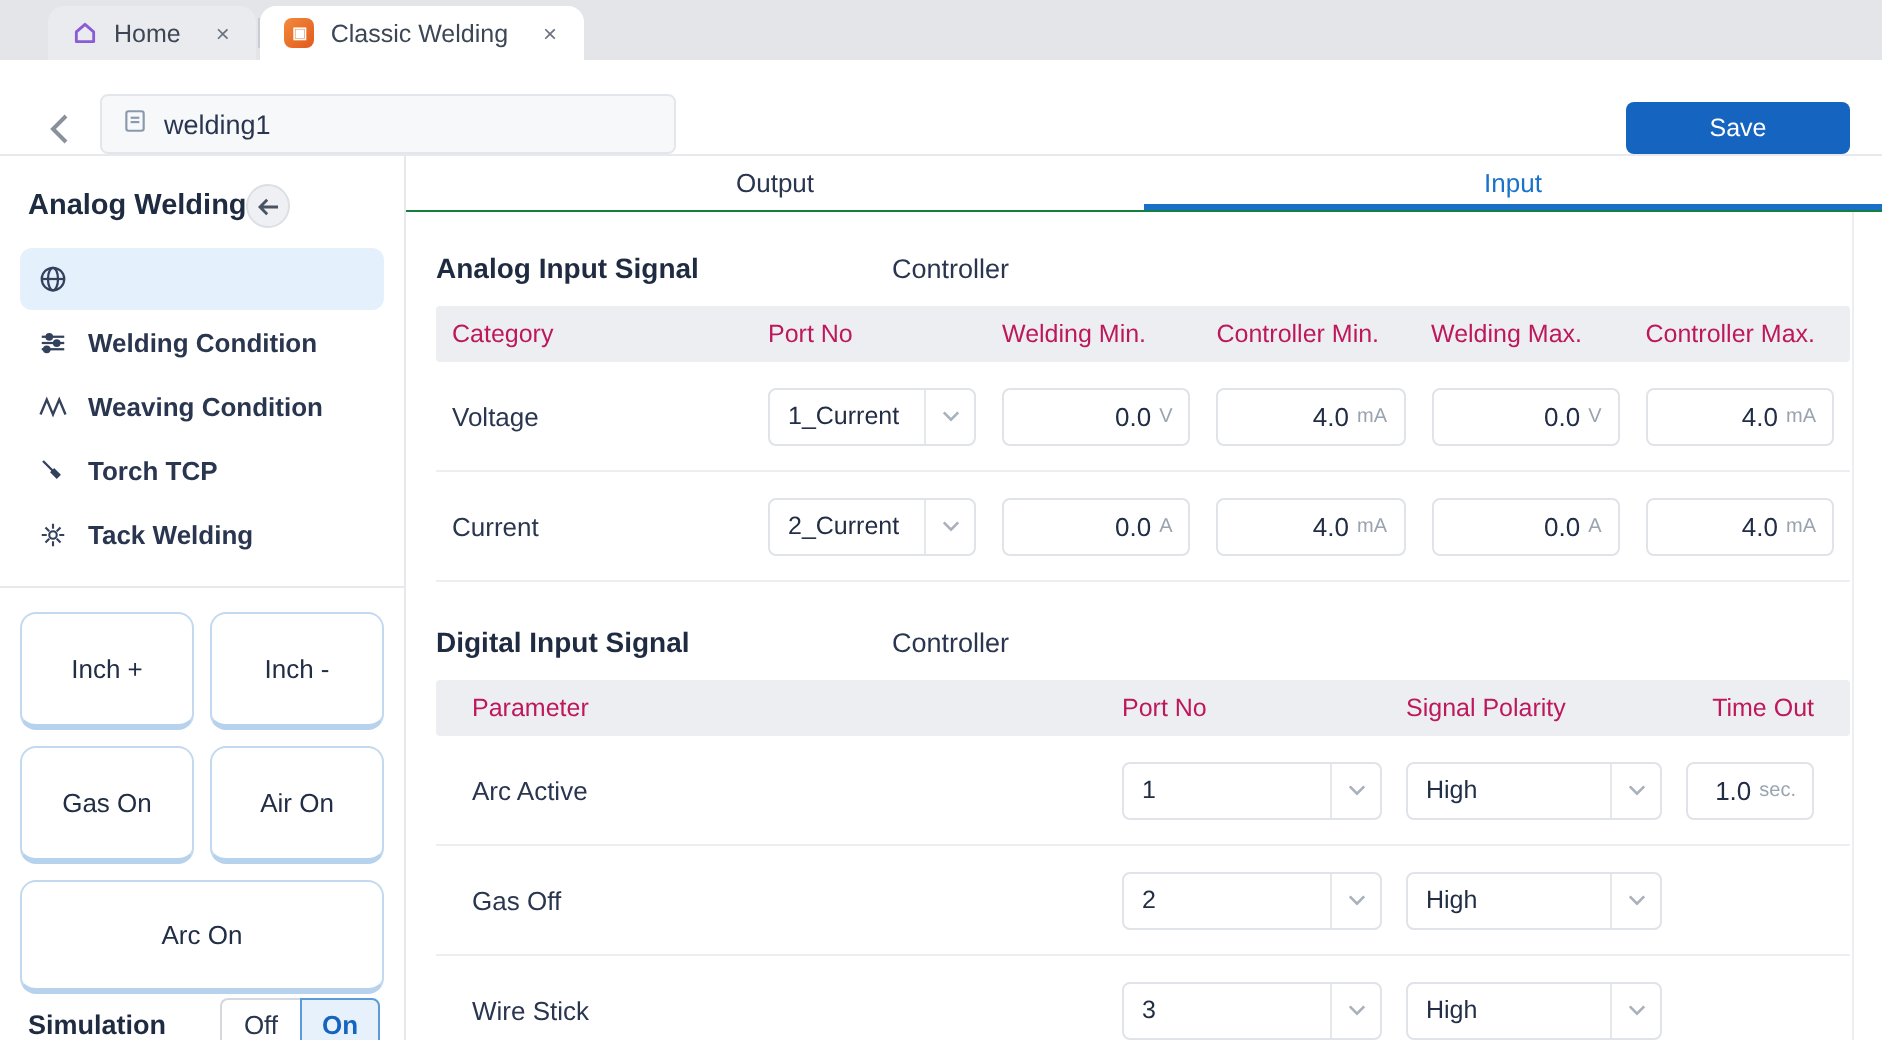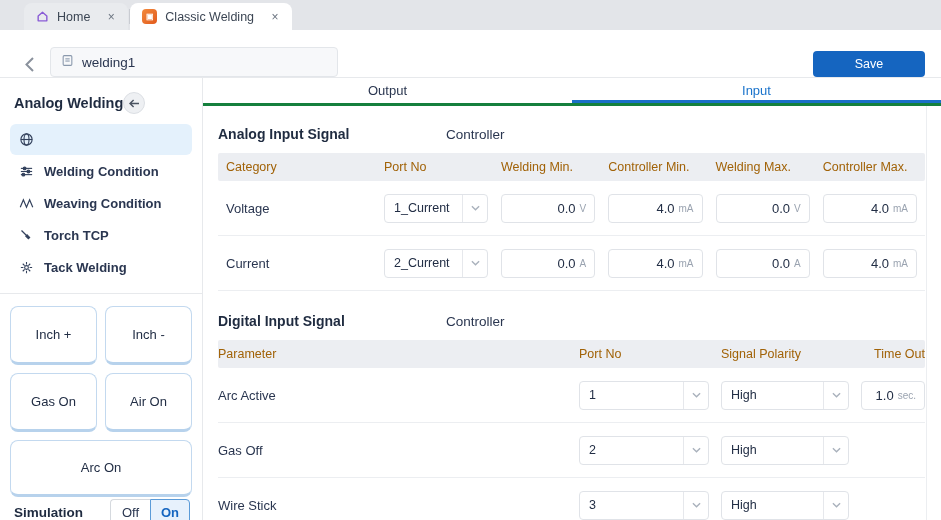--- a/index.html
+++ b/index.html
@@ -81,49 +81,49 @@
   .seg-btn {
     width:40px; height:27px; font-size:13px; font-family:inherit; cursor:pointer;
     background:#fff; border:1px solid #d5d9de; color:#2a3650;
   }
   .seg-btn.first { border-radius:4px 0 0 4px; border-right:none; }
   .seg-btn.last { border-radius:0 4px 4px 0; }
   .seg-btn.selected { background:#e7f1fc; border:1px solid #5b9bd8; color:#1565c0; font-weight:600; }
   
   .main { flex:1; position:relative; padding:0 16px 0 15px; overflow:hidden; }
   .scroll-gutter { position:absolute; top:28px; right:14px; bottom:0; width:1px; background:#eceef1; }
-  .main-tabs { display:flex; height:28px; border-bottom:3px solid #15803d; margin:0 -16px 0 -15px; }
+  .main-tabs { display:flex; height:28px; border-bottom:1px solid #15803d; margin:0 -16px 0 -15px; }
   .main-tab {
     flex:1; display:flex; align-items:center; justify-content:center; font-size:13px;
     color:#2a3650; cursor:pointer; border-bottom:3px solid transparent; padding-top:2px;
   }
   .main-tab.active { color:#1a73cb; border-bottom-color:#1a6fc7; }
   .section-head { display:flex; align-items:center; margin-top:20px; margin-bottom:11px; }
   .section-title { font-size:14px; font-weight:bold; color:#1f2b40; width:228px; }
   .section-sub { font-size:13.5px; color:#2a3650; }
   
   .a-grid { display:grid; grid-template-columns:145px 104px 1fr 1fr 1fr 1fr; column-gap:13px; align-items:center; padding:0 8px; }
-  .thead { background:#eceef2; height:28px; font-size:12.5px; color:#a16207; border-radius:2px; }
+  .thead { background:#eceef2; height:28px; font-size:12.5px; color:#be185d; border-radius:2px; }
   .trow { height:55px; border-bottom:1px solid #eceef1; font-size:13px; }
   .trow:last-child { border-bottom:1px solid #e4e7eb; }
   .field {
     height:29px; background:#fff; border:1px solid #e0e3e8; border-radius:4px;
     display:flex; align-items:center; justify-content:flex-end; padding:0 8px; gap:4px;
   }
   .field .val { color:#222e45; }
   .field .unit { font-size:10px; color:#9aa3b0; }
   .dropdown {
     height:29px; background:#fff; border:1px solid #e0e3e8; border-radius:4px;
     display:flex; align-items:center; cursor:pointer; overflow:hidden;
   }
   .dropdown .dval { flex:1; padding:0 9px; color:#222e45; font-size:12.5px; white-space:nowrap; }
   .dropdown .dchev { width:25px; align-self:stretch; border-left:1px solid #e6e8ec;
     display:flex; align-items:center; justify-content:center; color:#a9b1bc; }
   
-  .d-grid { display:grid; grid-template-columns:140px 1fr 130px 128px 64px; column-gap:12px; align-items:center; padding:0 0; }
+  .d-grid { display:grid; grid-template-columns:140px 1fr 130px 128px 64px; column-gap:12px; align-items:center; padding:0 18px; }
   .toggle {
     width:34px; height:19px; border-radius:10px; background:#1565c0; position:relative; cursor:pointer;
   }
   .toggle::after {
     content:""; position:absolute; top:2.5px; right:2.5px; width:14px; height:14px;
     border-radius:50%; background:#fff;
   }
   .ta-right { text-align:right; }
   .chev svg { display:block; }
 </style>

